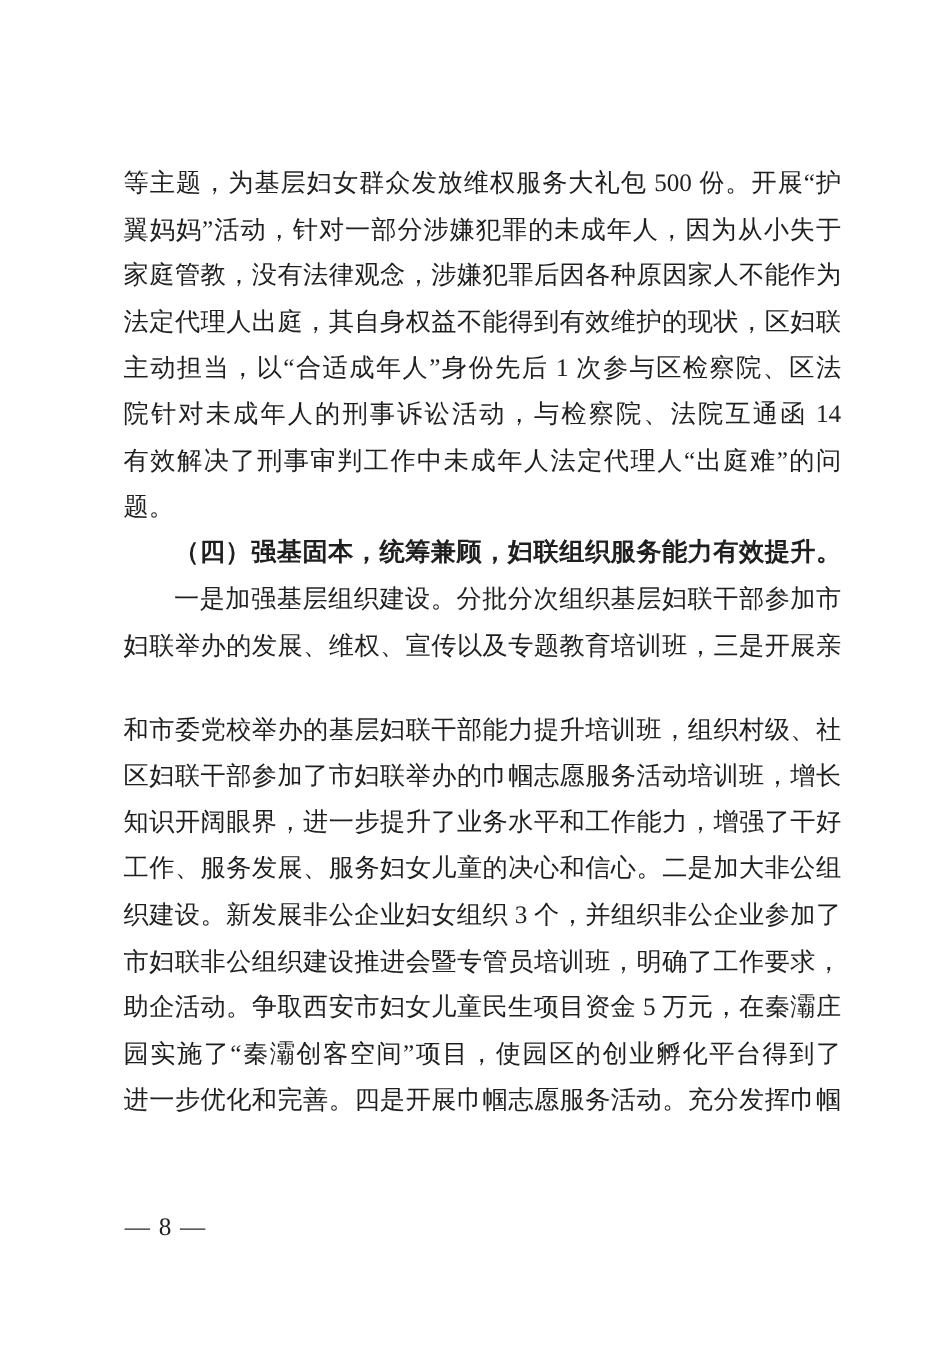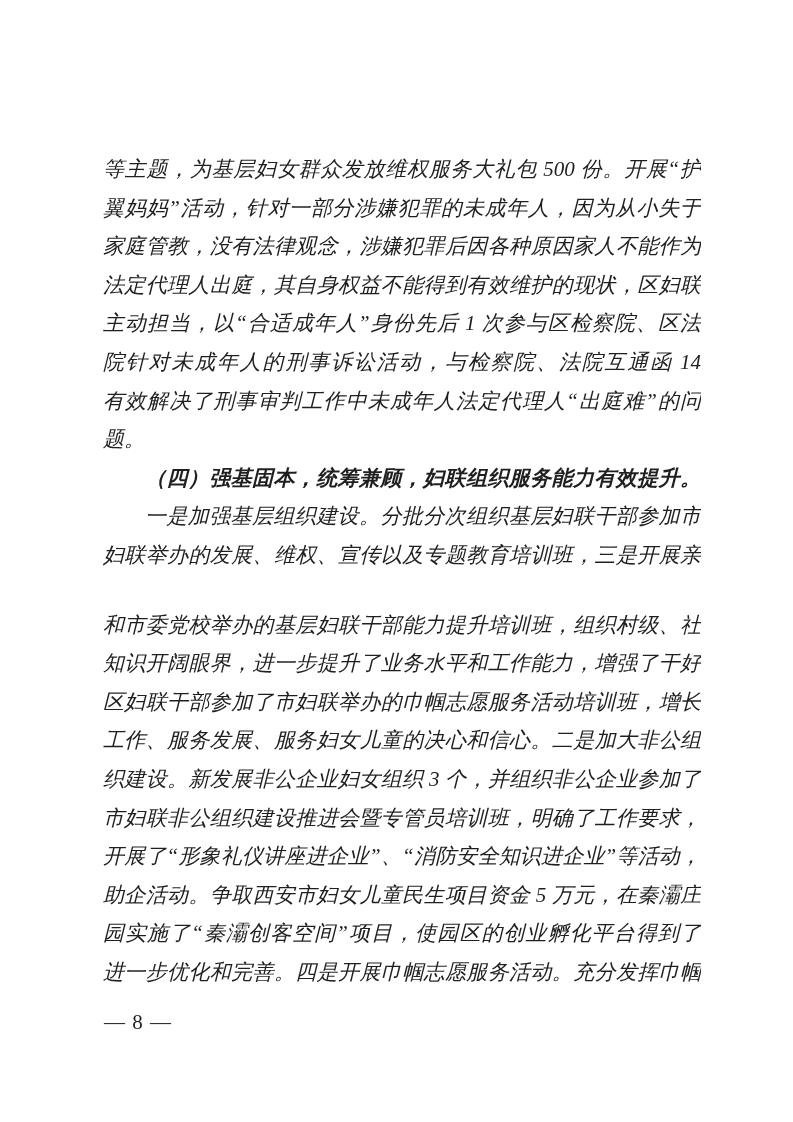--- a/index.html
+++ b/index.html
@@ -14,23 +14,22 @@
     font-family: "Liberation Serif", serif;
   }
   .page {
     position: absolute;
     inset: 0;
     background: #ffffff;
   }
   .textblock {
     position: absolute;
     left: 103px;
-    top: 150px;
+    top: 133px;
     width: 598px;
-    font-style: italic;
   }
   .line {
     height: 38.6px;
     line-height: 38.6px;
     font-size: 21px;
     color: #1f1f1f;
     text-align: justify;
     text-align-last: justify;
     text-justify: inter-character;
     overflow: hidden;
@@ -67,24 +66,23 @@
       <div class="line" style="color: rgb(31, 31, 31);">家庭管教，没有法律观念，涉嫌犯罪后因各种原因家人不能作为</div>
       <div class="line" style="color: rgb(31, 31, 31);">法定代理人出庭，其自身权益不能得到有效维护的现状，区妇联</div>
       <div class="line" style="color: rgb(31, 31, 31);">主动担当，以“合适成年人”身份先后 1 次参与区检察院、区法</div>
       <div class="line" style="color: rgb(31, 31, 31);">院针对未成年人的刑事诉讼活动，与检察院、法院互通函 14 件，</div>
       <div class="line" style="color: rgb(31, 31, 31);">有效解决了刑事审判工作中未成年人法定代理人“出庭难”的问</div>
       <div class="line para-end" style="color: rgb(31, 31, 31);">题。</div>
       <div class="line heading indent" style="color: rgb(31, 31, 31);">（四）强基固本，统筹兼顾，妇联组织服务能力有效提升。</div>
       <div class="line indent" style="color: rgb(31, 31, 31);">一是加强基层组织建设。分批分次组织基层妇联干部参加市</div>
       <div class="line" style="color: rgb(31, 31, 31);">妇联举办的发展、维权、宣传以及专题教育培训班，三是开展亲商</div>
       <div class="line" style="color: rgb(31, 31, 31); margin-top: 31px;">和市委党校举办的基层妇联干部能力提升培训班，组织村级、社</div>
+      <div class="line" style="color: rgb(31, 31, 31);">区妇联干部参加了市妇联举办的巾帼志愿服务活动培训班，增长</div>
       <div class="line" style="color: rgb(31, 31, 31);">知识开阔眼界，进一步提升了业务水平和工作能力，增强了干好</div>
-      <div class="line" style="color: rgb(31, 31, 31);">区妇联干部参加了市妇联举办的巾帼志愿服务活动培训班，增长</div>
       <div class="line" style="color: rgb(31, 31, 31);">工作、服务发展、服务妇女儿童的决心和信心。二是加大非公组</div>
       <div class="line" style="color: rgb(31, 31, 31);">织建设。新发展非公企业妇女组织 3 个，并组织非公企业参加了</div>
       <div class="line" style="color: rgb(31, 31, 31);">市妇联非公组织建设推进会暨专管员培训班，明确了工作要求，</div>
-      <div class="line" style="color: rgb(31, 31, 31);">开展了“形象礼仪讲座进企业”、“消防安全知识进企业”等活动，</div>
       <div class="line" style="color: rgb(31, 31, 31);">助企活动。争取西安市妇女儿童民生项目资金 5 万元，在秦灞庄</div>
       <div class="line" style="color: rgb(31, 31, 31);">园实施了“秦灞创客空间”项目，使园区的创业孵化平台得到了</div>
       <div class="line" style="color: rgb(31, 31, 31);">进一步优化和完善。四是开展巾帼志愿服务活动。充分发挥巾帼</div>
     </div>
   <div class="page-number">— 8 —</div>
 </div>
 
 </body></html>

